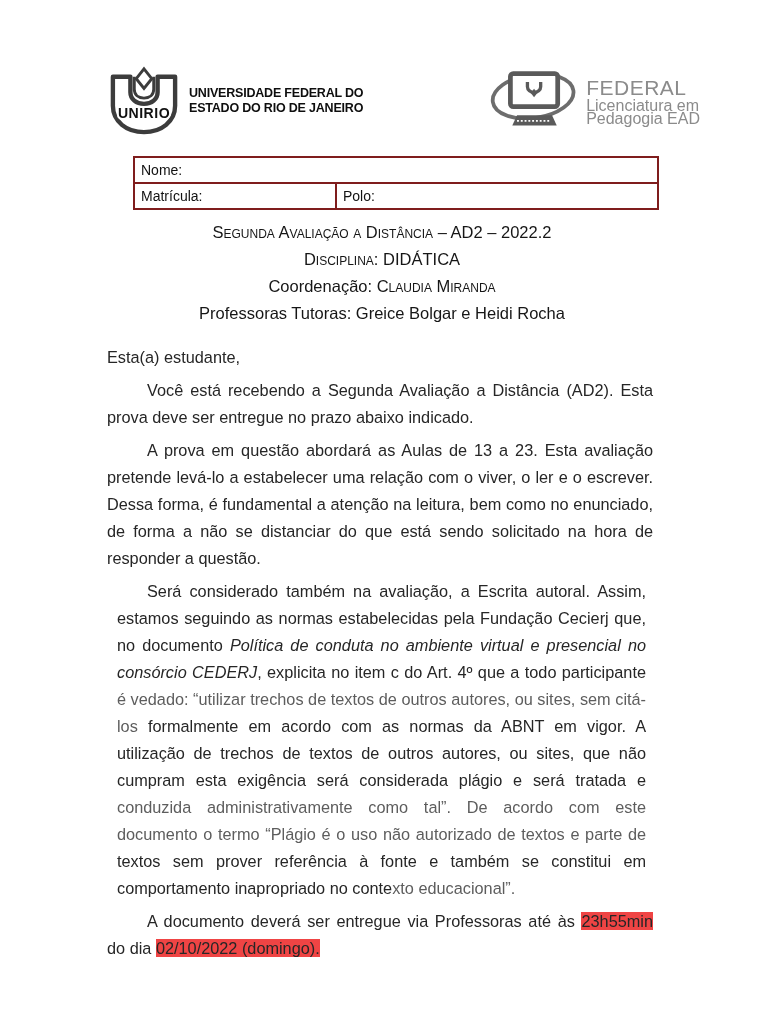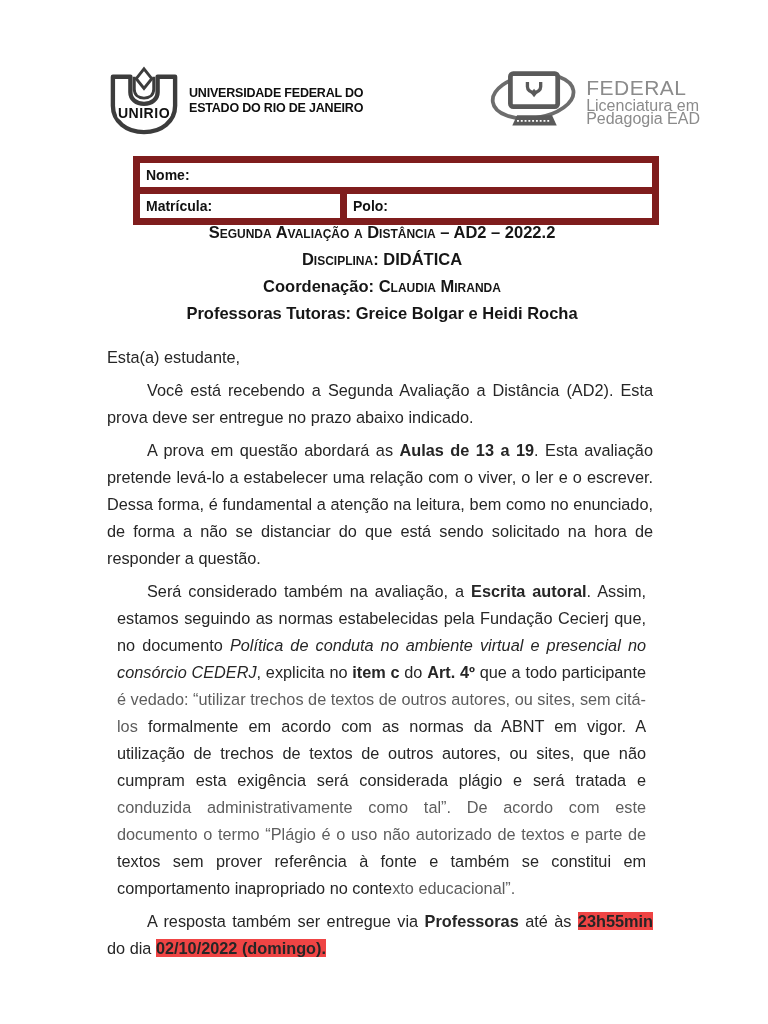--- a/index.html
+++ b/index.html
@@ -18,37 +18,37 @@
   .lipead-sub{font-size:16px;line-height:13.5px;}
   .cecierj-text{margin-left:-9px;color:#4d4d4d;}
   .cecierj-top{font-size:11.5px;line-height:12px;margin-left:3px;}
   .cecierj-name{font-size:23px;line-height:23px;font-weight:700;letter-spacing:0.3px;color:#474747;}
   .cecierj-bottom{display:flex;align-items:baseline;margin-top:1px;}
   .cecierj-consorcio{font-size:10.5px;}
   .cecierj-cederj{font-size:17.5px;font-weight:500;margin-left:4px;letter-spacing:0.3px;}
 
   
   .idtable{position:absolute;top:156px;left:133px;width:526px;border-collapse:collapse;}
-  .idtable td{border:7px solid #7f1d1d;font-weight:700;font-size:14px;padding:2px 6px 3px;height:19px;vertical-align:middle;color:#111;}
+  .idtable td{border:2px solid #7f1d1d;font-weight:400;font-size:14px;padding:2px 6px 3px;height:19px;vertical-align:middle;color:#111;}
   .idtable .cell-matricula{width:188px;margin-top:28px;}
 
   
   .titles{position:absolute;top:219px;left:106px;width:552px;}
   .titles p{margin:0;text-align:center;line-height:27px;font-size:16.5px;color:#161616;}
 
   
   .docbody{position:absolute;top:344px;left:107px;width:546px;}
   .docbody p{margin:0 0 6px 0;line-height:27px;font-size:16.3px;color:#262626;}
   .j{text-align:justify;}
   .ind{text-indent:40px;}
   .inset{margin-left:10px !important;margin-right:7px !important;}
   .inset.ind{text-indent:30px;}
 
   
-  .s-b{font-weight:700;}
+  .s-b{font-weight:400;}
   .s-i{font-style:italic;}
   .s-sc{font-variant:small-caps;}
   .s-g{color:#5d5d5d;}
   .s-h{background:#ef4444;}
 </style>
 </head>
 <body>
 
 <div class="page">
 
@@ -107,18 +107,18 @@
   <div class="titles" id="titles">
       <p><span class="s-b s-sc">Segunda Avaliação a Distância – AD2 – 2022.2</span></p>
       <p><span class="s-b s-sc">Disciplina: DIDÁTICA</span></p>
       <p><span class="s-b">Coordenação: </span><span class="s-b s-sc">Claudia Miranda</span></p>
       <p><span class="s-b">Professoras Tutoras: Greice Bolgar e Heidi Rocha</span></p>
     </div>
 
   <div class="docbody" id="doc-body">
       <p><span>Esta(a) estudante,</span></p>
       <p class="ind j"><span>Você está recebendo a Segunda Avaliação a Distância (AD2). Esta prova deve ser entregue no prazo abaixo indicado.</span></p>
-      <p class="ind j"><span>A prova em questão abordará as </span><span class="s-b">Aulas de 13 a 19</span><span>. Esta avaliação pretende levá-lo a estabelecer uma relação com o viver, o ler e o escrever. Dessa forma, é fundamental a atenção na leitura, bem como no enunciado, de forma a não se distanciar do que está sendo solicitado na hora de responder a questão.</span></p>
+      <p class="ind j"><span>A prova em questão abordará as </span><span class="s-b">Aulas de 13 a 23</span><span>. Esta avaliação pretende levá-lo a estabelecer uma relação com o viver, o ler e o escrever. Dessa forma, é fundamental a atenção na leitura, bem como no enunciado, de forma a não se distanciar do que está sendo solicitado na hora de responder a questão.</span></p>
       <p class="ind j inset"><span>Será considerado também na avaliação, a </span><span class="s-b">Escrita autoral</span><span>. Assim, estamos seguindo as normas estabelecidas pela Fundação Cecierj que, no documento </span><span class="s-i">Política de conduta no ambiente virtual e presencial no consórcio CEDERJ</span><span>, explicita no </span><span class="s-b">item c</span><span> do </span><span class="s-b">Art. 4º</span><span> que a todo participante </span><span class="s-g">é vedado: “utilizar trechos de textos de outros autores, ou sites, sem citá-los</span><span> formalmente em acordo com as normas da ABNT em vigor. A utilização de trechos de textos de outros autores, ou sites, que não cumpram esta exigência será considerada plágio e será tratada e </span><span class="s-g">conduzida administrativamente como tal”. De acordo com este documento o termo “Plágio é o uso não autorizado de textos e parte de </span><span>textos sem prover referência à fonte e também se constitui em comportamento inapropriado no conte</span><span class="s-g">xto educacional”.</span></p>
-      <p class="ind j"><span>A resposta também ser entregue via </span><span class="s-b">Professoras</span><span> até às </span><span class="s-b s-h">23h55min</span><span> do dia </span><span class="s-b s-h">02/10/2022 (domingo).</span></p>
+      <p class="ind j"><span>A documento deverá ser entregue via </span><span class="s-b">Professoras</span><span> até às </span><span class="s-b s-h">23h55min</span><span> do dia </span><span class="s-b s-h">02/10/2022 (domingo).</span></p>
     </div>
 
 </div>
 
 </body></html>

